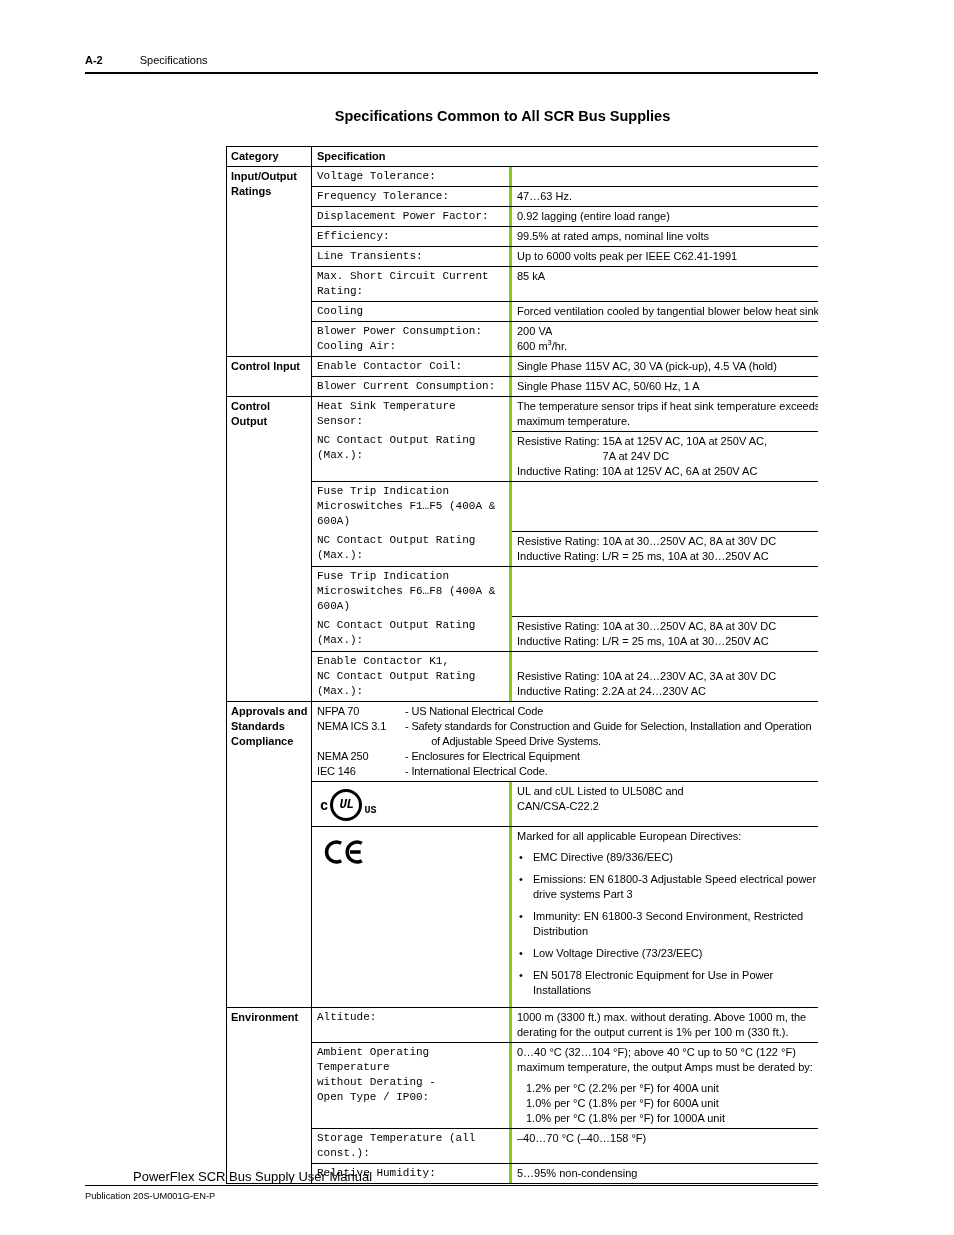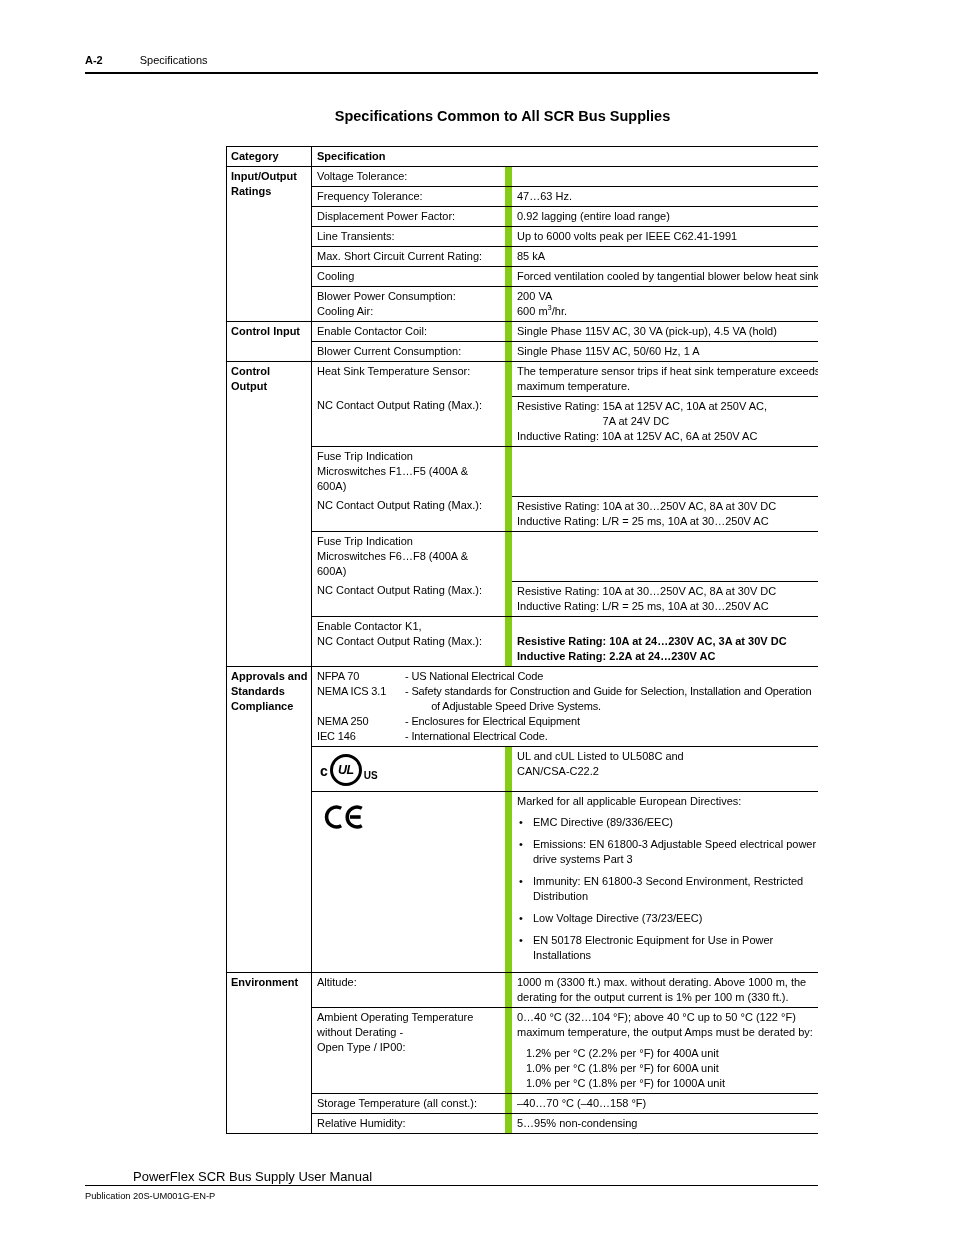--- a/index.html
+++ b/index.html
@@ -25,30 +25,30 @@
                 border:1px solid #000; font-size:11px; line-height:15px; }
   .sec { display:flex; min-width:0; }
   .sec + .sec { border-top:1px solid #000; }
   .cat { flex:none; width:85px; border-right:1px solid #000; padding:2px 3px 2px 4px;
          font-weight:bold; white-space:pre-wrap; }
   .spec-full { flex:1; min-width:0; }
   .th { font-weight:bold; }
   .specs { flex:1; min-width:0; display:flex; flex-direction:column; }
   .srow { display:flex; min-width:0; }
   .srow + .srow { border-top:1px solid #000; }
-  .lbl { flex:none; width:200px; border-right:7px solid #84cc16; white-space:pre-wrap; }
+  .lbl { flex:none; width:200px; border-right:3px solid #84cc16; white-space:pre-wrap;font-family:Liberation Mono, monospace; }
   .val { flex:1; min-width:0; }
   .cell { padding:2px 5px; }
   .col { display:flex; flex-direction:column; }
   .ic { padding:2px 5px; }
   .lines { white-space:pre-wrap; }
   .h2l { height:34px; overflow:hidden; }
   .h3l { height:49px; overflow:hidden; }
   .bt { border-top:1px solid #000; }
-  .pt17 { padding-top:17px;font-weight:bold; }
+  .pt17 { padding-top:17px; }
   sup { font-size:7.5px; vertical-align:super; line-height:0; }
 
   
   .std-row { display:flex; letter-spacing:-0.15px; }
   .std-code { flex:none; width:88px; }
   .std-desc { flex:1; min-width:0; white-space:pre-wrap; }
 
   
   .ul-mark { display:inline-flex; align-items:flex-end; margin:7px 0 5px 8px; }
   .ul-c { font-size:14px; font-weight:bold; margin:0 2px 7px 0; }
@@ -99,20 +99,24 @@
         <div class="srow">
           <div class="lbl cell">Voltage Tolerance:</div>
         </div>
         <div class="srow">
           <div class="lbl cell">Frequency Tolerance:</div>
           <div class="val cell">47…63 Hz.</div>
         </div>
         <div class="srow">
           <div class="lbl cell">Displacement Power Factor:</div>
           <div class="val cell">0.92 lagging (entire load range)</div>
+        </div>
+        <div class="srow">
+          <div class="lbl cell">Efficiency:</div>
+          <div class="val cell">99.5% at rated amps, nominal line volts</div>
         </div>
         <div class="srow">
           <div class="lbl cell">Line Transients:</div>
           <div class="val cell">Up to 6000 volts peak per IEEE C62.41-1991</div>
         </div>
         <div class="srow">
           <div class="lbl cell">Max. Short Circuit Current Rating:</div>
           <div class="val cell">85 kA</div>
         </div>
         <div class="srow">

